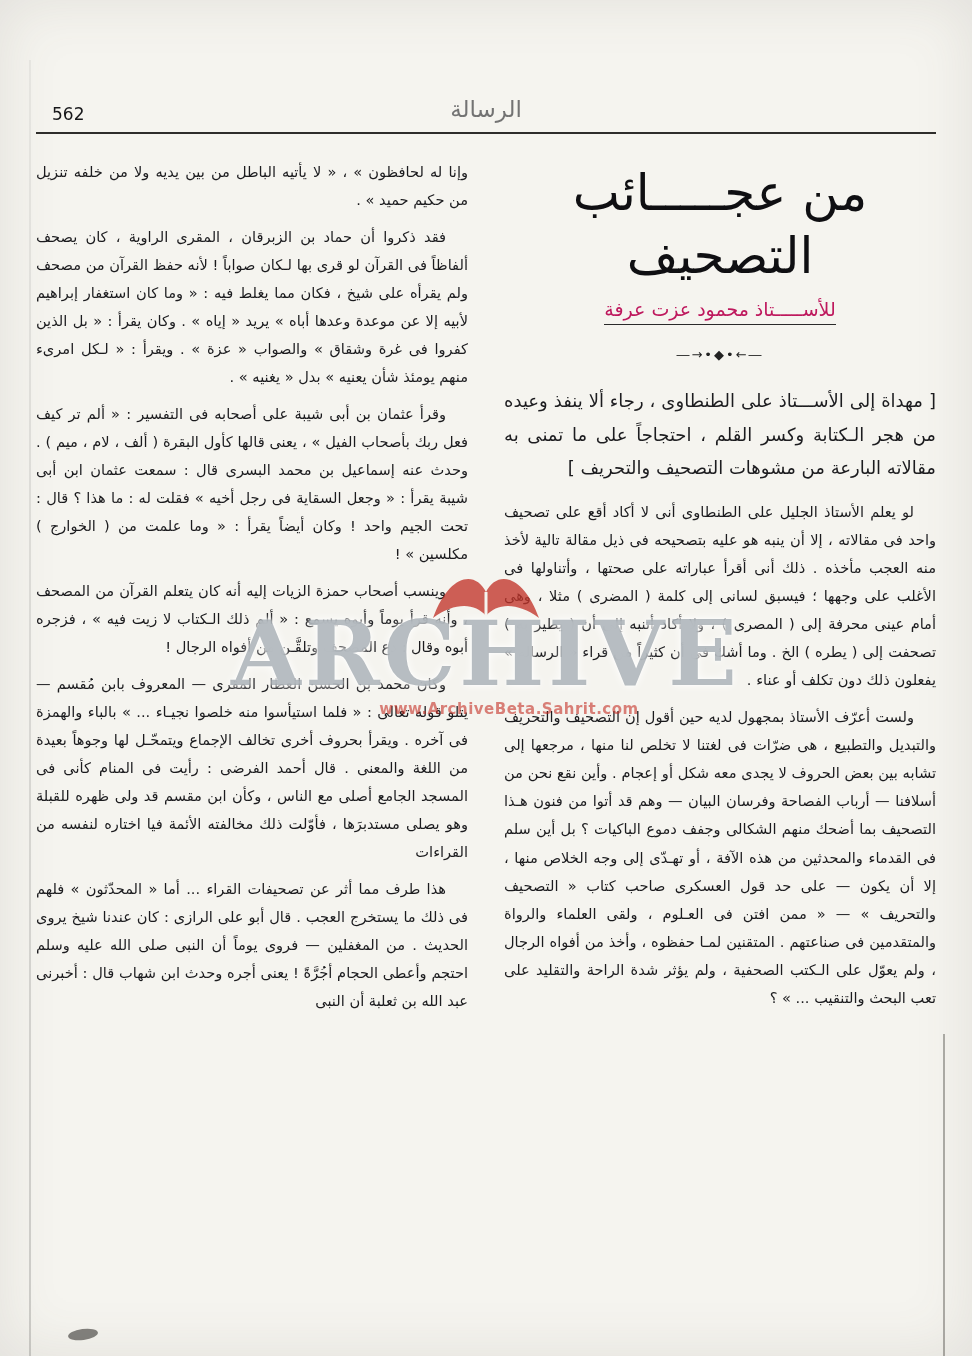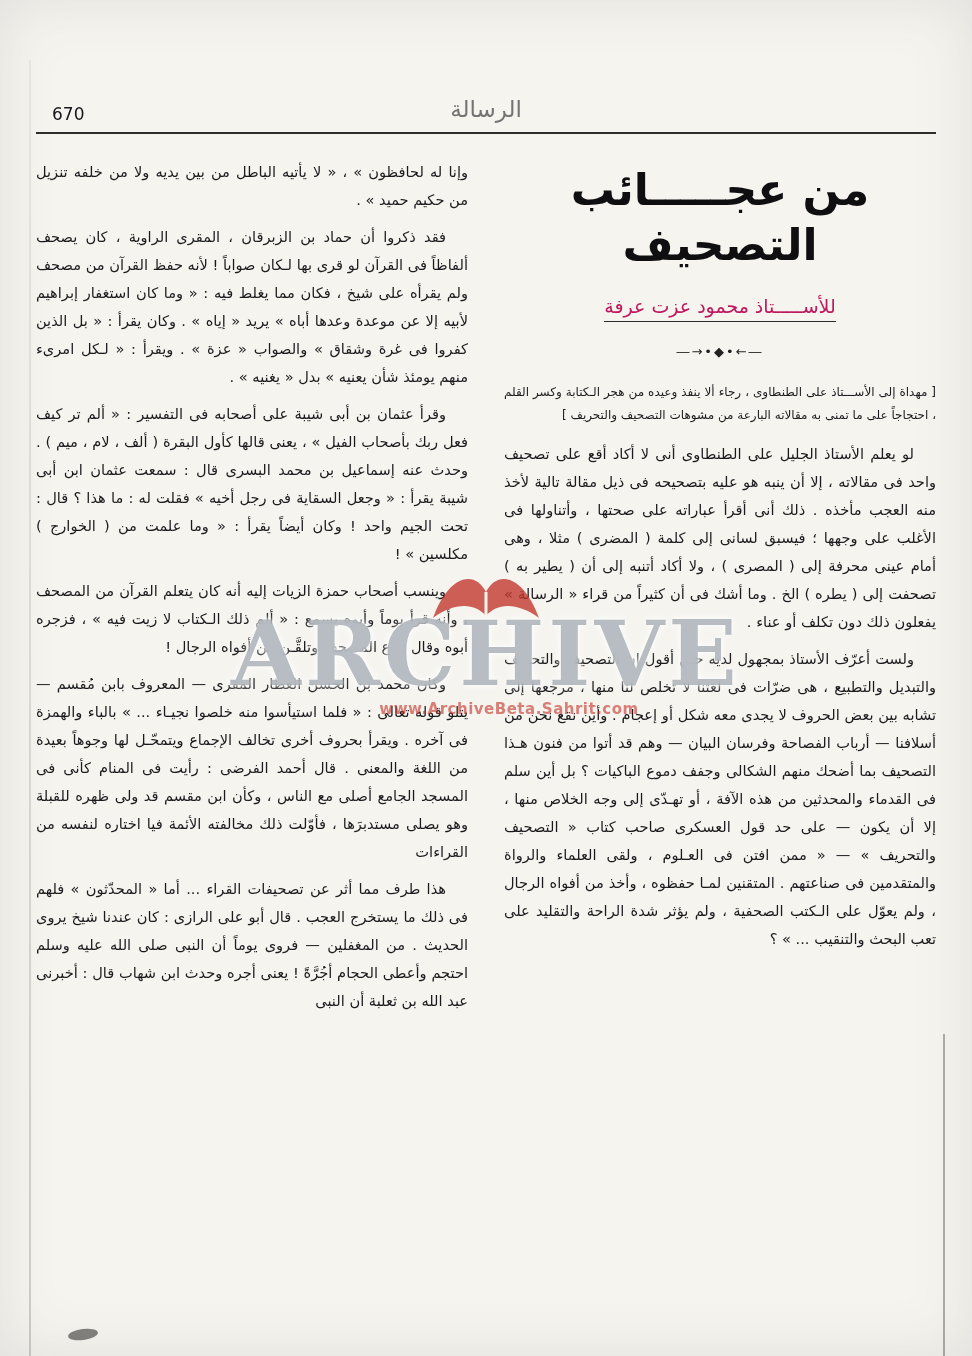--- a/index.html
+++ b/index.html
@@ -25,31 +25,31 @@
   
   .columns { display:flex; direction:rtl; gap:36px; margin-top:24px; }
   .col {
     flex:1; direction:rtl; text-align:justify;
     font-size:14.6px; line-height:1.92; color:#1b1b1e;
   }
   .para { margin-bottom:9px; text-indent:22px; }
   .para.noindent { text-indent:0; }
 
   .title {
-    text-align:center; font-size:44px; font-weight:bold; color:#0f0f12;
-    line-height:1.25; margin:4px 0 16px; text-indent:0;
+    text-align:center; font-size:50px; font-weight:normal; color:#0f0f12;
+    line-height:1.25; margin:4px 0 4px; text-indent:0;
   }
   .byline { text-align:center; font-size:19px; color:#be185d; margin-bottom:16px; }
   .byline .ul { border-bottom:1.5px solid #2a2a2a; padding-bottom:4px; }
   .ornament {
     text-align:center; direction:ltr; font-size:13px; letter-spacing:2px;
     color:#222; margin-bottom:16px;
   }
   .dedication {
-    font-size:12px; line-height:1.85; margin-bottom:14px;
+    font-size:18px; line-height:1.85; margin-bottom:14px;
     text-align:justify; color:#1c1c1f;
   }
 
   
   .watermark {
     position:absolute; top:556px; left:50%; transform:translateX(-50%);
     width:540px; text-align:center; z-index:6; pointer-events:none;
   }
   .wm-logo { display:block; margin:0 auto -20px; opacity:.78; }
   .wm-text {
@@ -78,21 +78,21 @@
   }
 </style>
 </head>
 <body>
 
 <div class="scan">
   <div class="edge-left"></div>
   <div class="inner">
 
     <div class="header">
-      <span class="pagenum">670</span>
+      <span class="pagenum">562</span>
       <span class="masthead">الرسالة</span>
     </div>
     <div class="rule"></div>
 
     <div class="columns">
 
       <div class="col">
         <div class="title">من عجـــــائب التصحيف</div>
         <div class="byline">
           <span class="ul">للأســـــتاذ محمود عزت عرفة</span>

